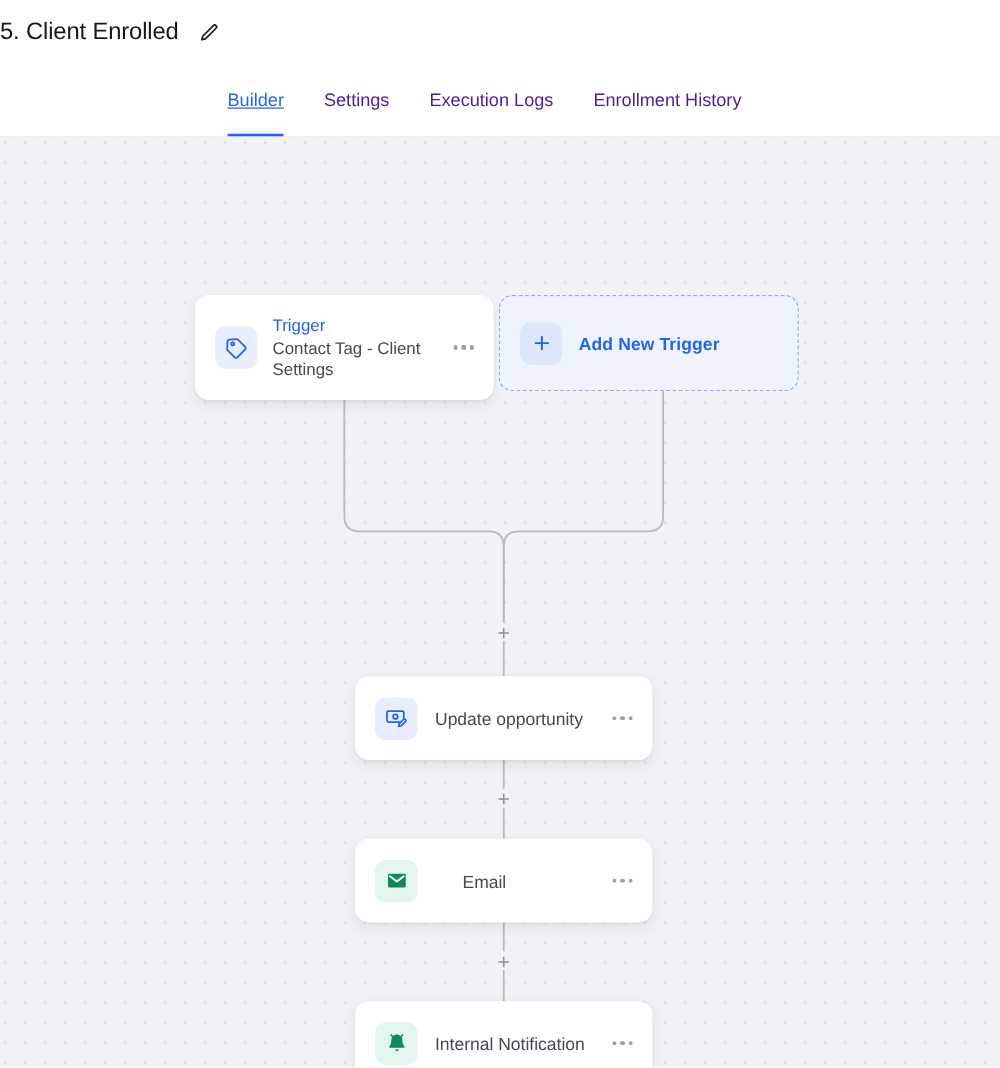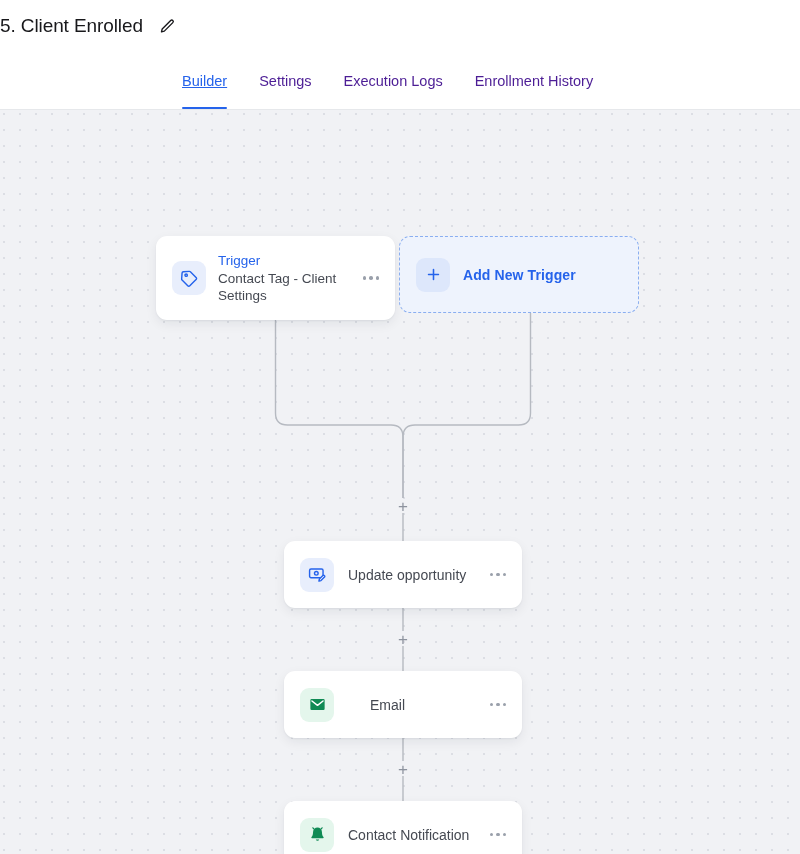--- a/index.html
+++ b/index.html
@@ -316,21 +316,21 @@
   <div class="plus" style="left:403px; top:650px;">+</div>
 
   <div class="node action-card card-notif">
     <div class="icon-box green">
       <svg width="19" height="19" viewBox="0 0 24 24">
         <path d="M12 3.2a5.6 5.6 0 0 0-5.6 5.6c0 4.1-1.2 5.6-2 6.5-.4.5-.1 1.3.6 1.3h14c.7 0 1-.8.6-1.3-.8-.9-2-2.4-2-6.5A5.6 5.6 0 0 0 12 3.2z" fill="#0f8a54"></path>
         <path d="M9.9 18.4a2.2 2.2 0 0 0 4.2 0z" fill="#0f8a54"></path>
         <path d="M6.2 3.6 7.4 5M17.8 3.6 16.6 5" stroke="#0f8a54" stroke-width="1.6" stroke-linecap="round" fill="none"></path>
       </svg>
     </div>
-    <div class="action-label">Contact Notification</div>
+    <div class="action-label">Internal Notification</div>
     <div class="dots">
         <i></i>
         <i></i>
         <i></i>
       </div>
   </div>
 
 </div>
 
 </body></html>

